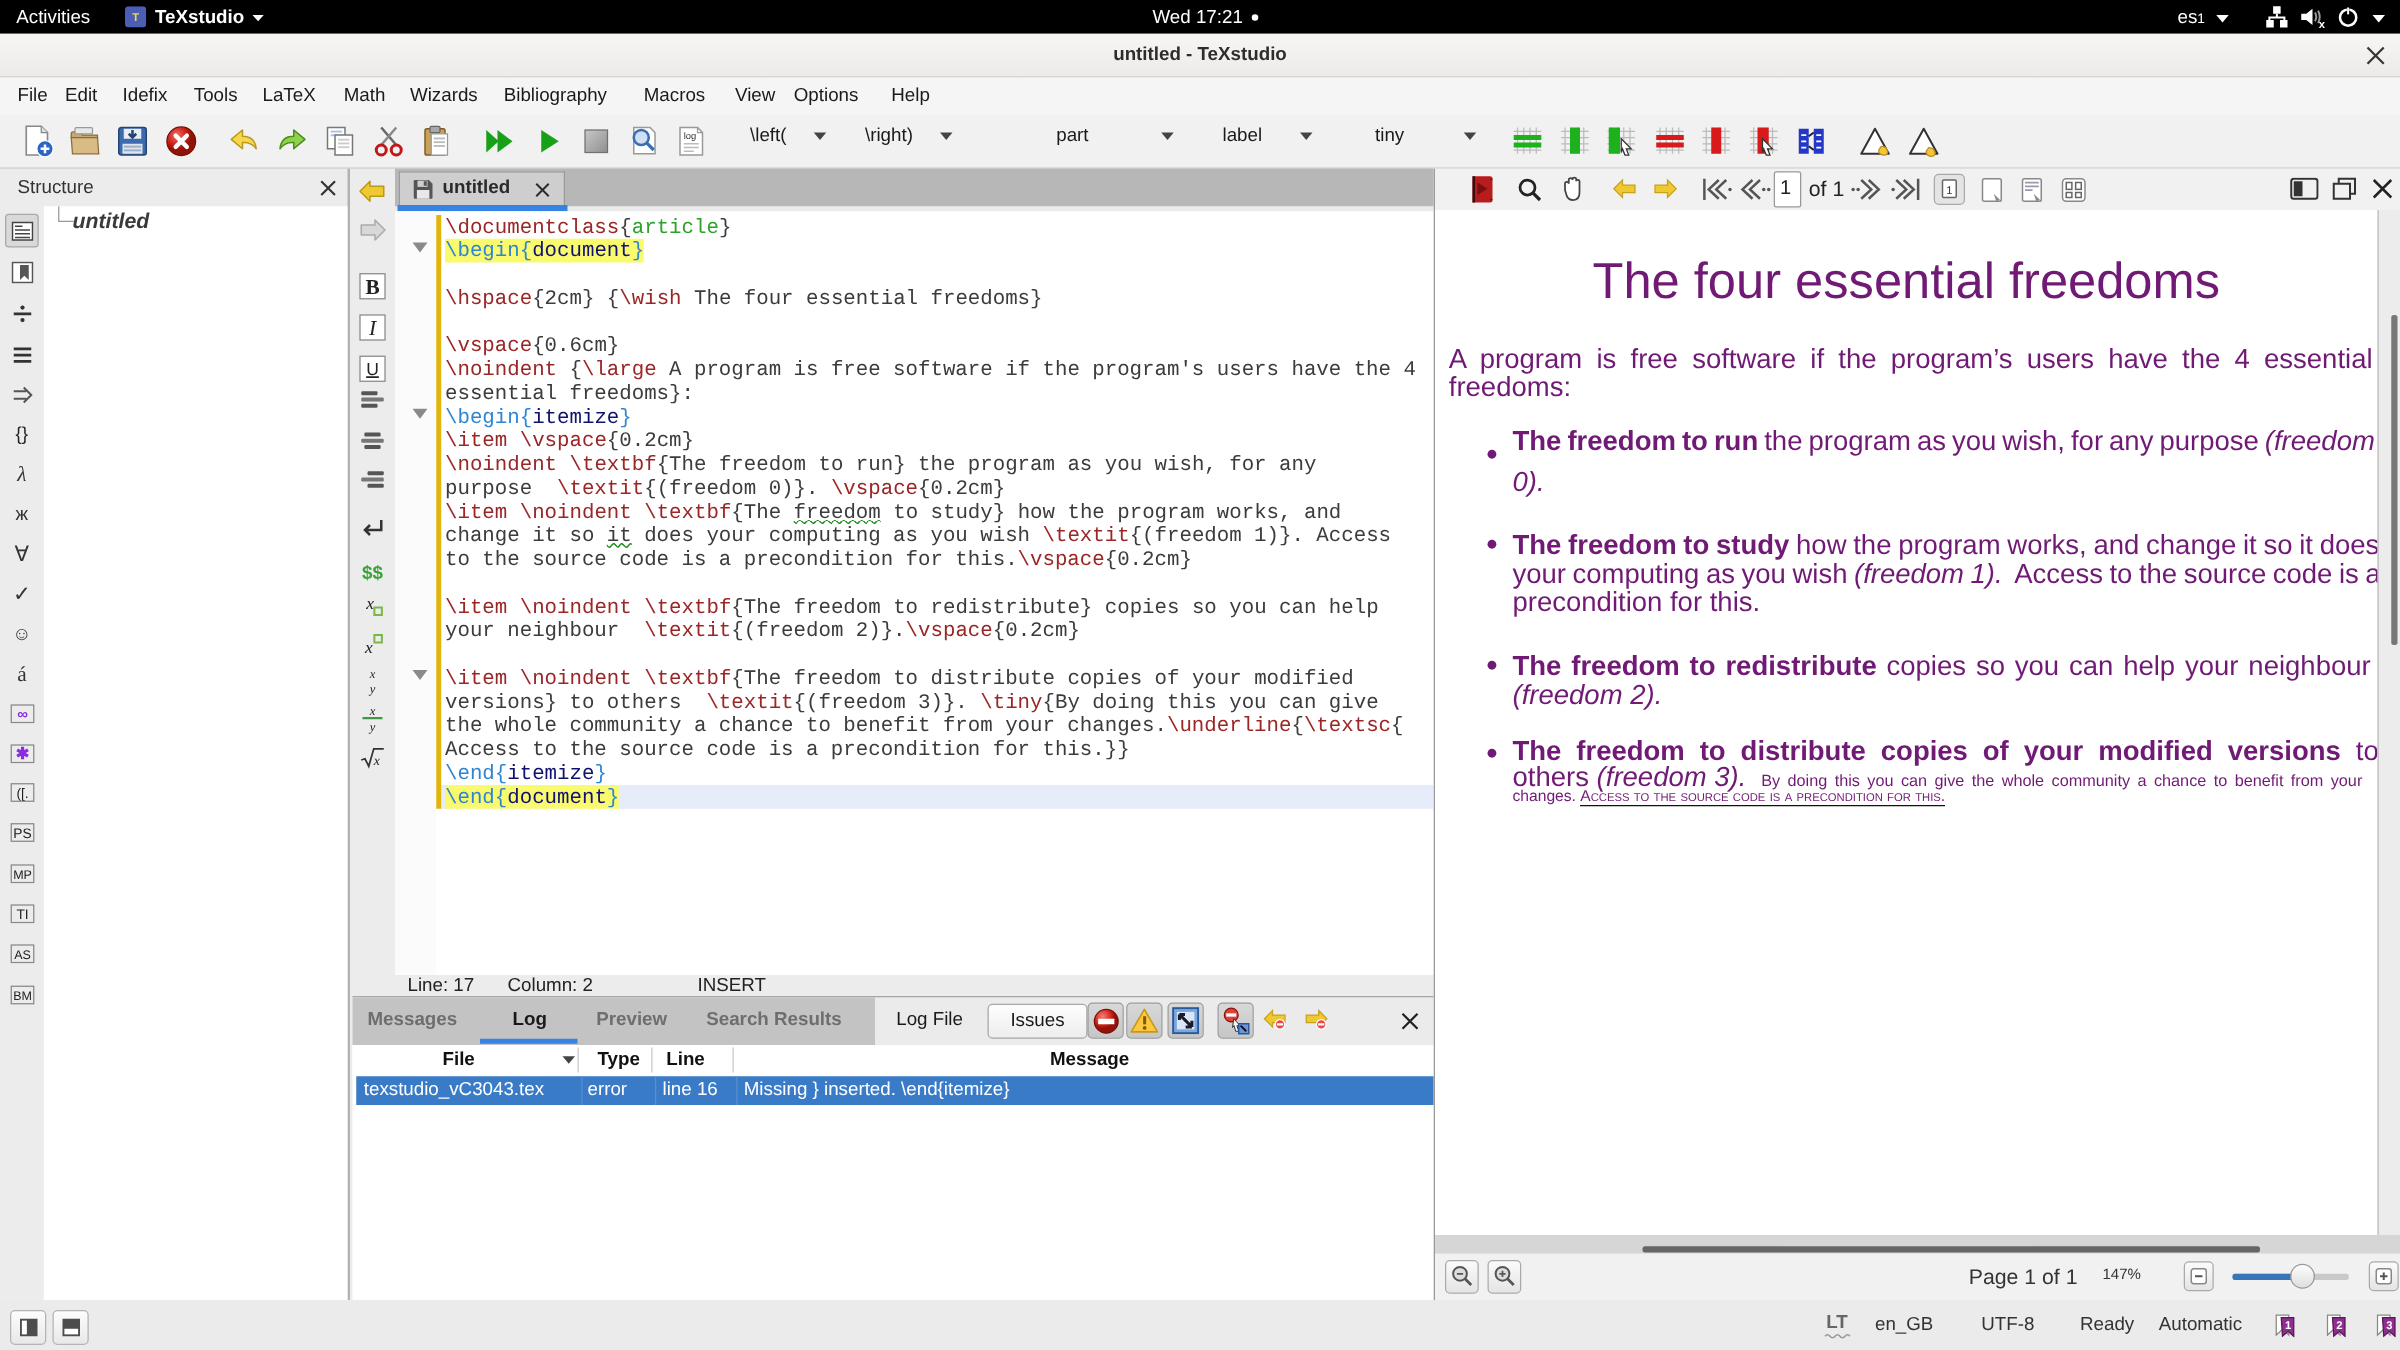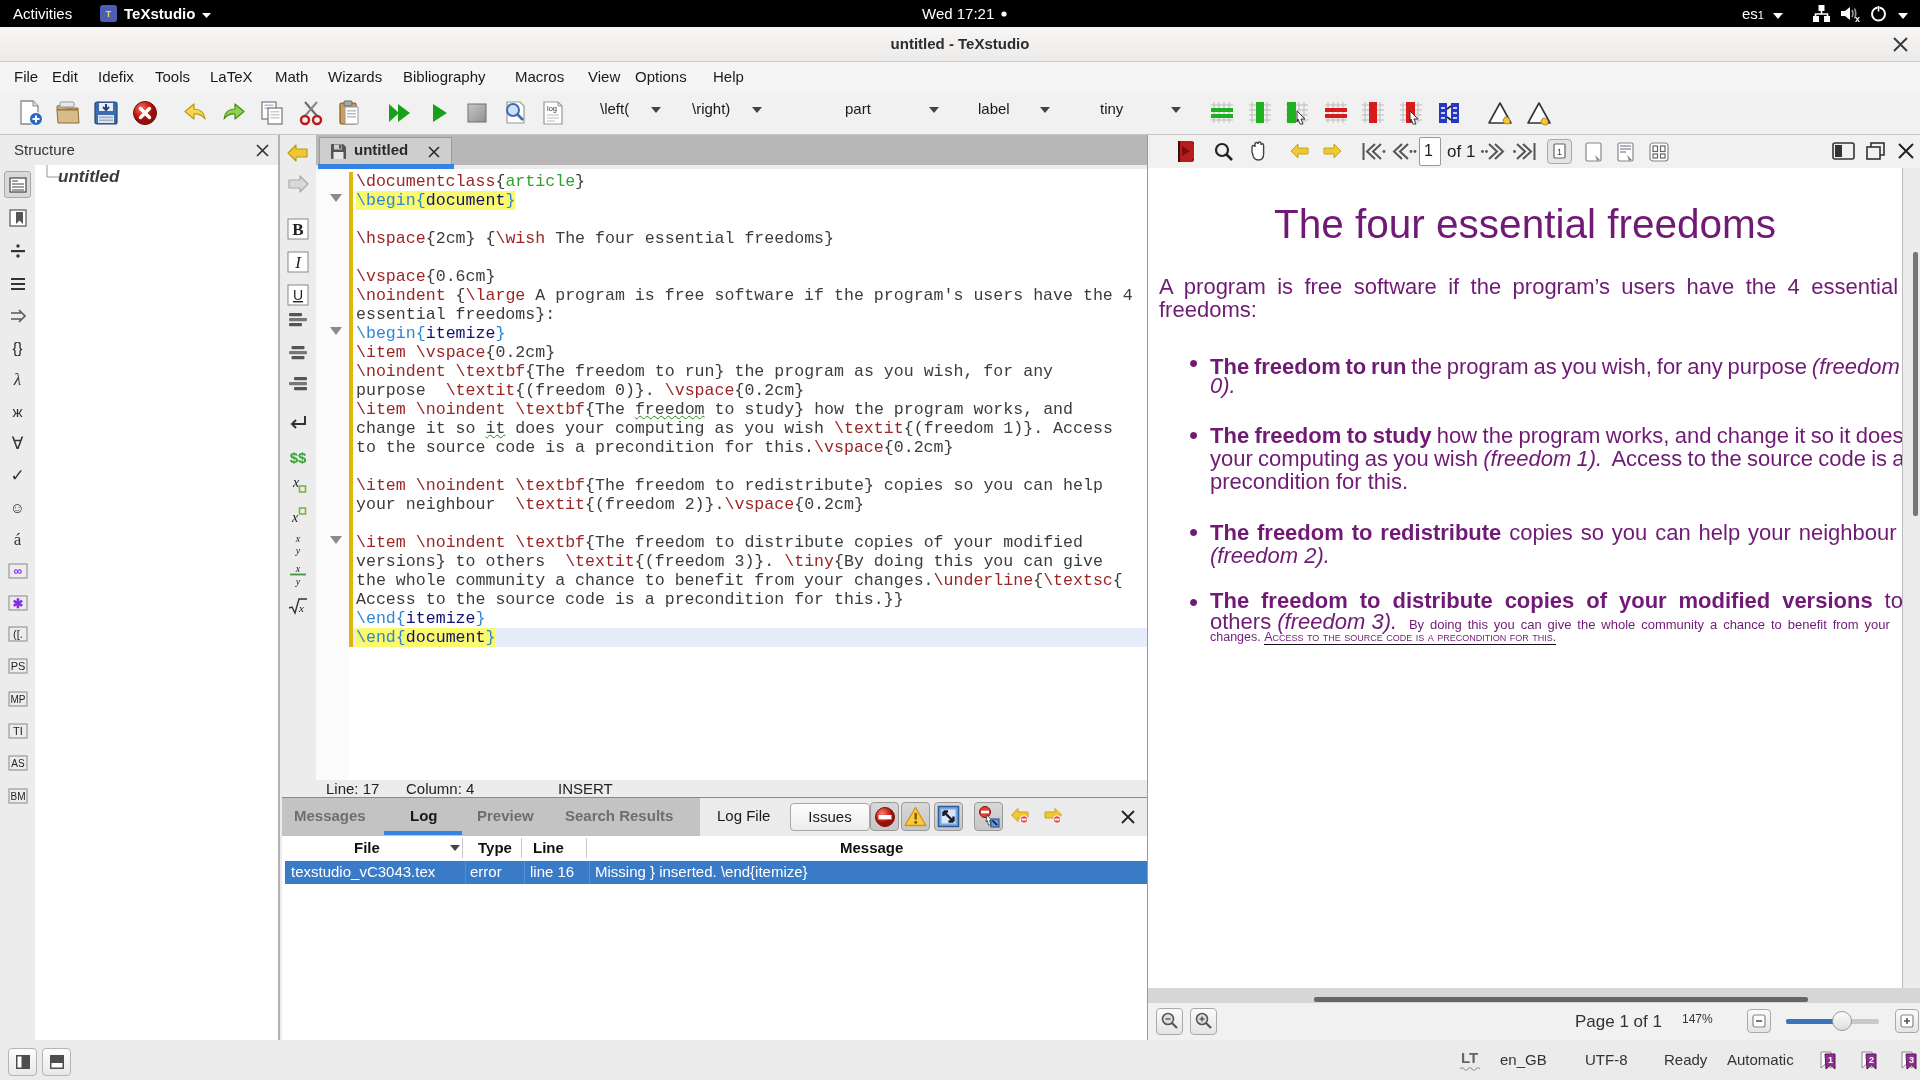--- a/index.html
+++ b/index.html
@@ -518,21 +518,21 @@
 <span class="cmd">\item</span> <span class="cmd">\noindent</span> <span class="cmd">\textbf</span>{The freedom to distribute copies of your modified
 versions} to others  <span class="cmd">\textit</span>{(freedom 3)}. <span class="cmd">\tiny</span>{By doing this you can give
 the whole community a chance to benefit from your changes.<span class="cmd">\underline</span>{<span class="cmd">\textsc</span>{
 Access to the source code is a precondition for this.}}
 <span class="env">\end{</span><span class="envn">itemize</span><span class="env">}</span>
 <span class="hly"><span class="env">\end{</span><span class="envn">document</span><span class="env">}</span></span></div>
 </div>
 
 <div id="statusline">
   <span style="position:absolute;left:44px">Line: 17</span>
-  <span style="position:absolute;left:124px">Column: 4</span>
+  <span style="position:absolute;left:124px">Column: 2</span>
   <span style="position:absolute;left:276px">INSERT</span>
 </div>
 
 <div id="bottompanel">
   <div id="btabs">
     <div id="btabsdark"></div>
     <span class="btab" style="left:12px">Messages</span>
     <span class="btab" style="left:128px;color:#191919">Log</span>
     <span class="btab" style="left:195px">Preview</span>
     <span class="btab" style="left:283px">Search Results</span>
@@ -683,21 +683,21 @@
       </svg>
     <svg style="position:absolute;left:749px;top:7px" width="18" height="18">
         <path d="M2 2 L16 16 M16 2 L2 16" stroke="#222" stroke-width="2"></path>
       </svg>
   </div>
   <div id="pdfpage">
     <div class="pl serif" style="left:0;top:33px;width:754px;text-align:center;font-size:40.5px">The four essential freedoms</div>
     <div class="jl serif" style="left:11px;top:106px;font-size:22px;word-spacing:5.27px">A program is free software if the program’s users have the 4 essential</div>
     <div class="pl serif" style="left:11px;top:129px;font-size:22px">freedoms:</div>
     <div class="pl serif" style="left:41px;top:180px;font-size:26px">•</div>
-    <div class="jl serif" style="left:62px;top:186px;font-size:22px;word-spacing:-1.30px"><b>The freedom to run</b> the program as you wish, for any purpose <i>(freedom</i></div>
+    <div class="jl serif" style="left:62px;top:172px;font-size:22px;word-spacing:-1.30px"><b>The freedom to run</b> the program as you wish, for any purpose <i>(freedom</i></div>
     <div class="pl serif" style="left:62px;top:205px;font-size:22px"><i>0).</i></div>
     <div class="pl serif" style="left:41px;top:252px;font-size:26px">•</div>
     <div class="jl serif" style="left:62px;top:255px;font-size:22px;word-spacing:-0.74px"><b>The freedom to study</b> how the program works, and change it so it does</div>
     <div class="jl serif" style="left:62px;top:278px;font-size:22px;word-spacing:-0.88px">your computing as you wish <i>(freedom 1).</i>&nbsp; Access to the source code is a</div>
     <div class="pl serif" style="left:62px;top:301px;font-size:22px">precondition for this.</div>
     <div class="pl serif" style="left:41px;top:349px;font-size:26px">•</div>
     <div class="jl serif" style="left:62px;top:352px;font-size:22px;word-spacing:1.77px"><b>The freedom to redistribute</b> copies so you can help your neighbour</div>
     <div class="pl serif" style="left:62px;top:375px;font-size:22px"><i>(freedom 2).</i></div>
     <div class="pl serif" style="left:41px;top:419px;font-size:26px">•</div>
     <div class="jl serif" style="left:62px;top:420px;font-size:22px;word-spacing:5.82px"><b>The freedom to distribute copies of your modified versions</b> to</div>

